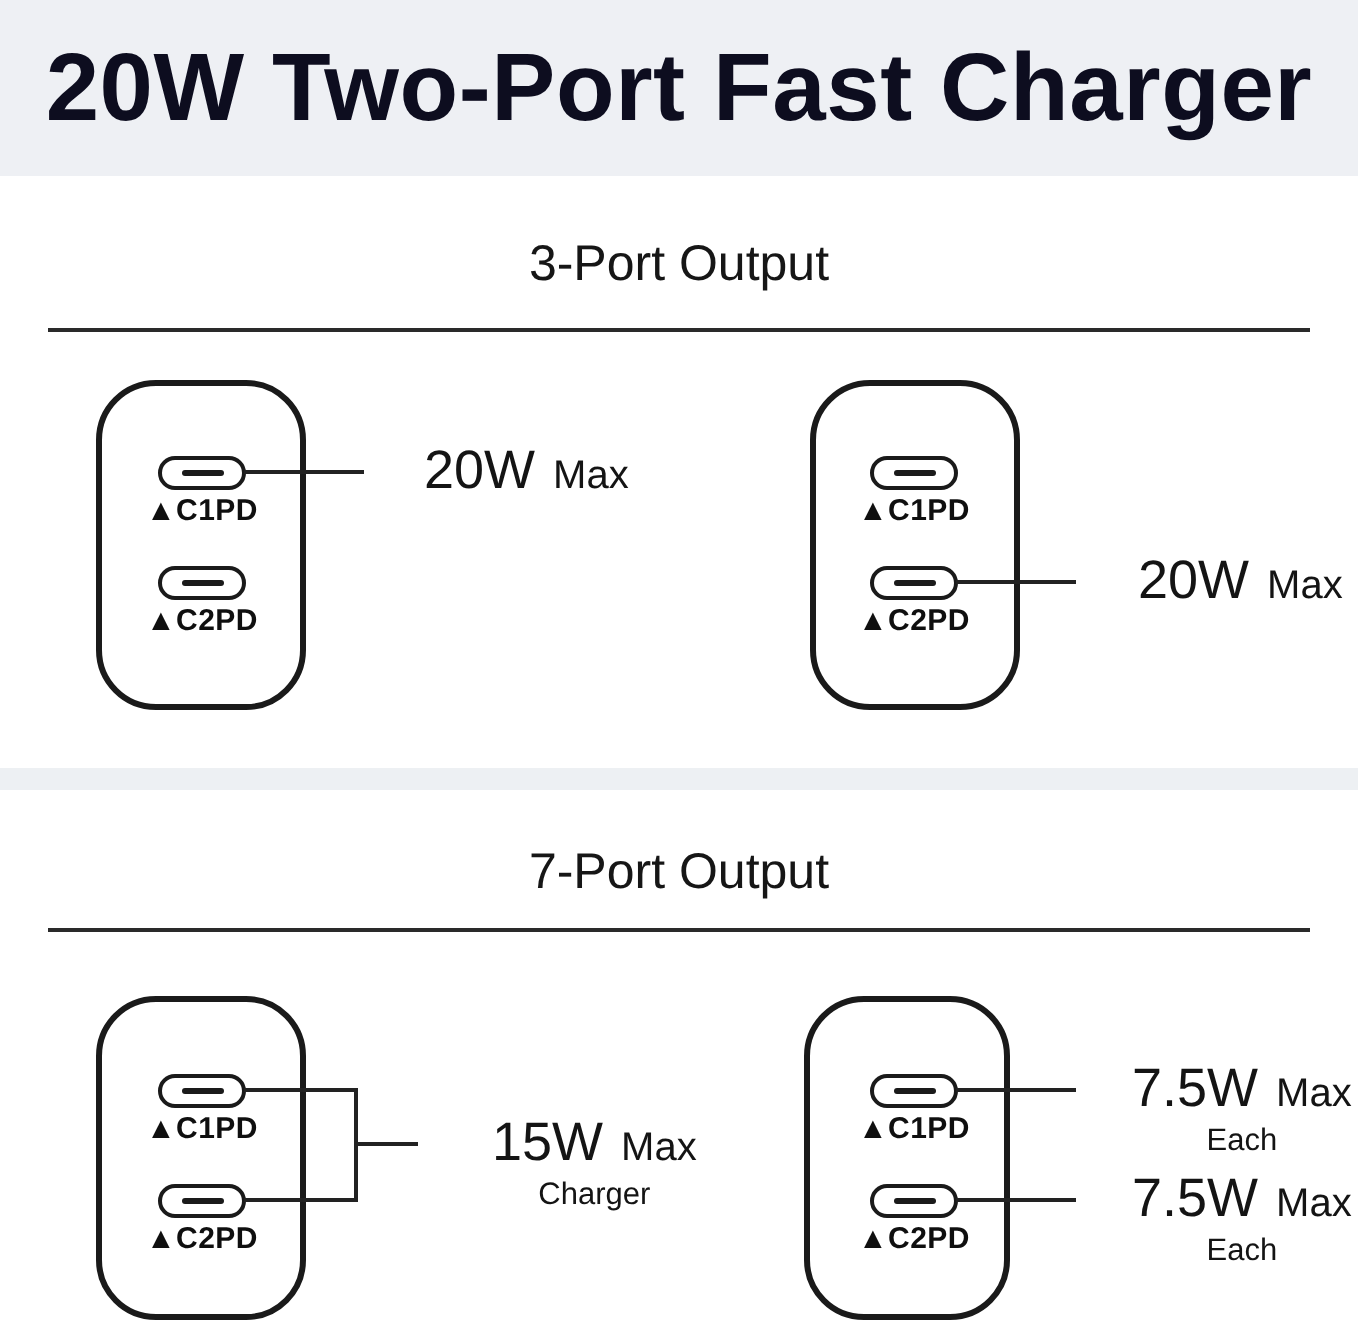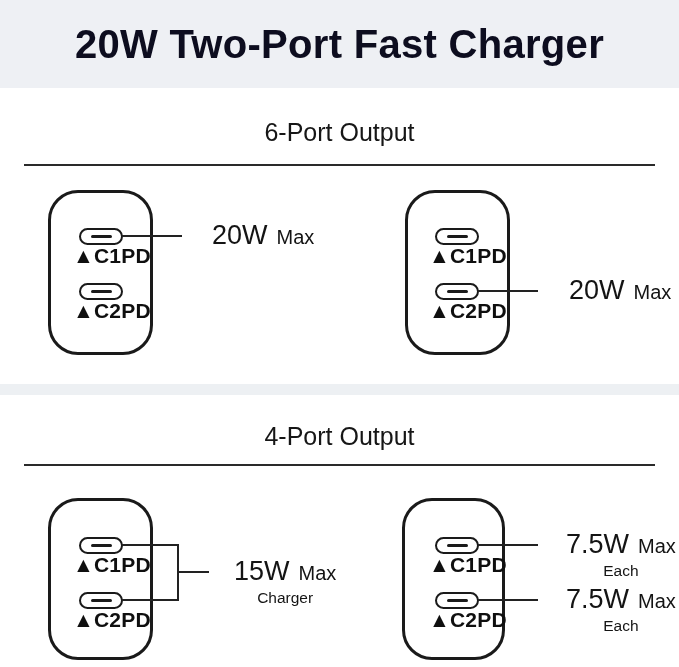--- a/index.html
+++ b/index.html
@@ -12,21 +12,21 @@
     width:679px; height:667px;
     background:#ffffff;
     overflow:hidden;
   }
   .header {
     position:absolute; left:0; top:0; width:679px; height:88px;
     background:#eef0f4;
     display:flex; align-items:center; justify-content:center;
   }
   .title {
-    font-size:40px; font-weight:bold; color:#0d0d1f;
+    font-size:48px; font-weight:bold; color:#0d0d1f;
     letter-spacing:0.3px; white-space:nowrap;
   }
   .section-heading {
     position:absolute; left:0; width:679px; text-align:center;
     font-size:25px; line-height:30px; color:#161616; white-space:nowrap;
   }
   .rule {
     position:absolute; left:24px; width:631px; height:2px; background:#2a2a2a;
   }
   .divider {
@@ -38,41 +38,41 @@
     border:3px solid #1a1a1a; border-radius:30px; background:#ffffff;
   }
   .usbc {
     position:absolute; box-sizing:border-box;
     width:44px; height:17px;
     border:2.5px solid #1a1a1a; border-radius:9px; background:#ffffff;
     display:flex; align-items:center; justify-content:center;
   }
   .usbc-pin { width:21px; height:2.5px; background:#1a1a1a; border-radius:2px; }
   .port-label {
-    position:absolute; font-weight:bold; font-size:21px; line-height:17px;
+    position:absolute; font-weight:bold; font-size:15px; line-height:17px;
     color:#0f0f0f; letter-spacing:0.2px; white-space:nowrap;
   }
   .lead  { position:absolute; height:2px; background:#222222; }
   .vlead { position:absolute; width:2px;  background:#222222; }
   .callout { position:absolute;margin-left:16px; }
   .callout-row { display:flex; align-items:baseline; gap:9px; white-space:nowrap; }
   .val  { font-size:27px; line-height:27px; color:#141414; }
   .qual { font-size:20px; line-height:20px; color:#141414; }
   .note { font-size:15.5px; line-height:17px; color:#141414; text-align:center; margin-top:4px; }
 </style>
 </head>
 <body>
 
 <div id="stage">
 
   <div class="header">
     <div class="title">20W Two-Port Fast Charger</div>
   </div>
 
-  <div class="section-heading" style="top:117px">6-Port Output</div>
+  <div class="section-heading" style="top:117px">3-Port Output</div>
   <div class="rule" style="top:164px"></div>
 
   <div class="charger" style="left:48px;top:190px;width:105px;height:165px"></div>
   <div class="usbc" style="left:79px;top:228px">
       <span class="usbc-pin"></span>
     </div>
   <div class="port-label" style="left:73px;top:247px">▲C1PD</div>
   <div class="usbc" style="left:79px;top:283px">
       <span class="usbc-pin"></span>
     </div>
@@ -97,37 +97,37 @@
   <div class="lead" style="left:478px;top:290px;width:60px"></div>
   <div class="callout" style="left:553px;top:277px">
     <div class="callout-row">
       <span class="val">20W</span>
       <span class="qual">Max</span>
     </div>
   </div>
 
   <div class="divider"></div>
 
-  <div class="section-heading" style="top:421px">4-Port Output</div>
+  <div class="section-heading" style="top:421px">7-Port Output</div>
   <div class="rule" style="top:464px"></div>
 
   <div class="charger" style="left:48px;top:498px;width:105px;height:162px"></div>
   <div class="usbc" style="left:79px;top:537px">
       <span class="usbc-pin"></span>
     </div>
   <div class="port-label" style="left:73px;top:556px">▲C1PD</div>
   <div class="usbc" style="left:79px;top:592px">
       <span class="usbc-pin"></span>
     </div>
   <div class="port-label" style="left:73px;top:611px">▲C2PD</div>
   <div class="lead" style="left:122px;top:544px;width:57px"></div>
   <div class="lead" style="left:122px;top:599px;width:57px"></div>
   <div class="vlead" style="left:177px;top:544px;height:57px"></div>
   <div class="lead" style="left:177px;top:571px;width:32px"></div>
-  <div class="callout" style="left:218px;top:558px">
+  <div class="callout" style="left:230px;top:558px">
     <div class="callout-row">
       <span class="val">15W</span>
       <span class="qual">Max</span>
     </div>
     <div class="note">Charger</div>
   </div>
 
   <div class="charger" style="left:402px;top:498px;width:103px;height:162px"></div>
   <div class="usbc" style="left:435px;top:537px">
       <span class="usbc-pin"></span>

